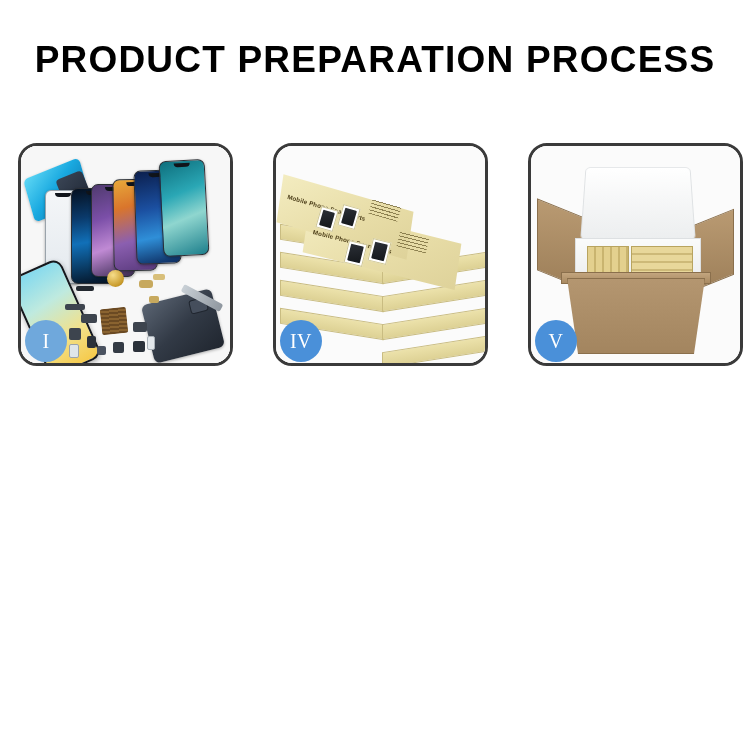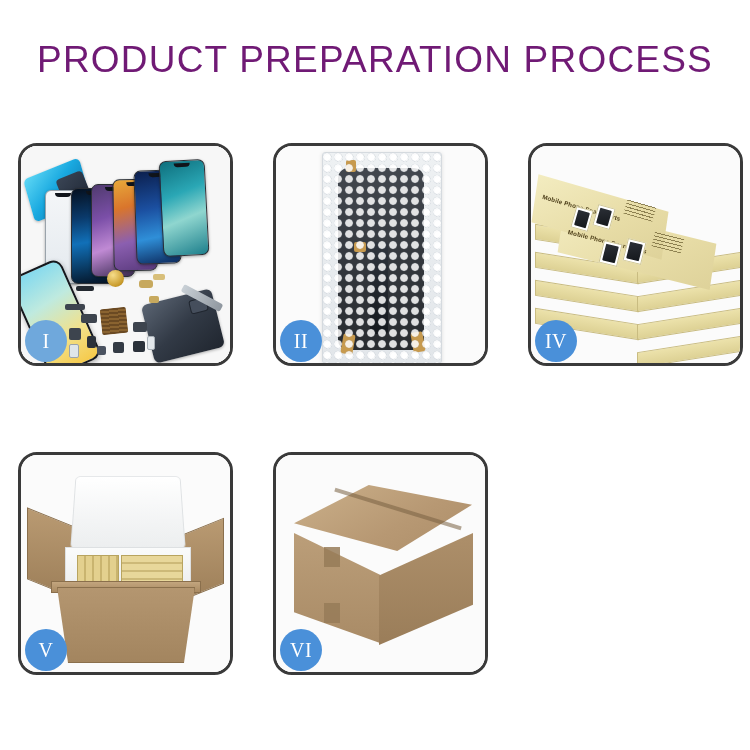--- a/index.html
+++ b/index.html
@@ -23,23 +23,23 @@
   .header {
     position: absolute;
     top: 40px;
     left: 0;
     width: 750px;
     text-align: center;
   }
 
   .main-title {
     font-size: 37px;
-    font-weight: 400;
+    font-weight: 700;
     letter-spacing: 1.2px;
-    color: #701a75;
+    color: #000000;
     font-family: "Liberation Sans", sans-serif;
     line-height: 1.1;
     white-space: nowrap;
   }
 
   .sub-title {
     margin-top: 12px;
     font-size: 14.6px;
     font-weight: 400;
     color: #1c1c1c;
@@ -437,35 +437,20 @@
         <div class="bit b11"></div>
         <div class="bit b12"></div>
         <div class="bit b13"></div>
         <div class="bit b14"></div>
       </div>
       <div class="badge" style="background:#6fa8dc">
         <span>I</span>
       </div>
     </div>
 
-    <div class="panel">
-      <div class="panel-stage">
-        <div class="bubble-bag"></div>
-        <div class="inner-screen"></div>
-        <div class="flex-strip"></div>
-        <div class="tab-gold tg1"></div>
-        <div class="tab-gold tg2"></div>
-        <div class="tab-gold tg3"></div>
-        <div class="tab-gold tg4"></div>
-        <div class="bubble-overlay"></div>
-      </div>
-      <div class="badge" style="background:#4a90d9">
-        <span>II</span>
-      </div>
-    </div>
 
 
     <div class="panel">
       <div class="panel-stage">
         <div class="stack">
           <div class="kbox sl4"></div>
           <div class="kbox sr4"></div>
           <div class="kbox sl3"></div>
           <div class="kbox sr3"></div>
           <div class="kbox sl2"></div>
@@ -510,28 +495,15 @@
         <div class="v-yellow-left"></div>
         <div class="v-yellow-right"></div>
         <div class="v-carton-rim"></div>
         <div class="v-carton-front"></div>
       </div>
       <div class="badge" style="background:#4a90d9">
         <span>V</span>
       </div>
     </div>
 
-    <div class="panel">
-      <div class="panel-stage">
-        <div class="vi-top"></div>
-        <div class="vi-left"></div>
-        <div class="vi-right"></div>
-        <div class="vi-seam"></div>
-        <div class="vi-tape1"></div>
-        <div class="vi-tape2"></div>
-      </div>
-      <div class="badge" style="background:#4a90d9">
-        <span>VI</span>
-      </div>
-    </div>
 
   </div>
 </div>
 
 </body></html>

